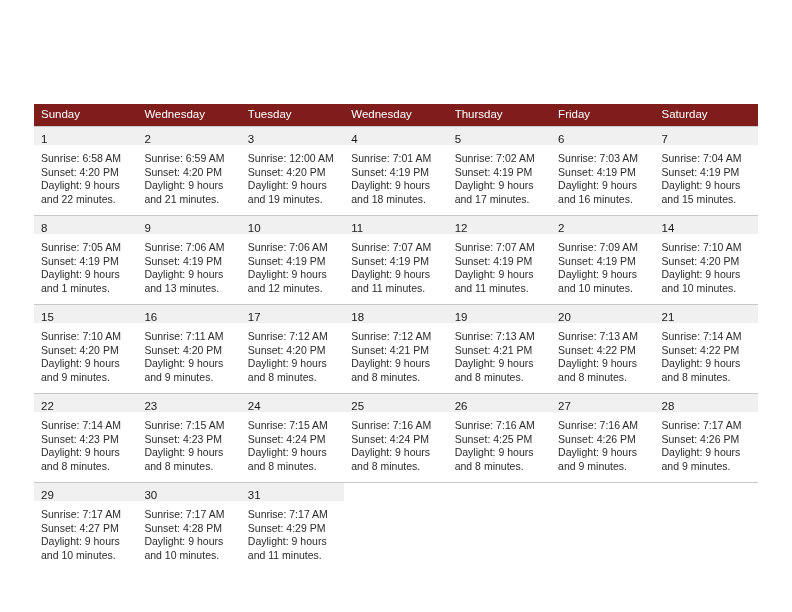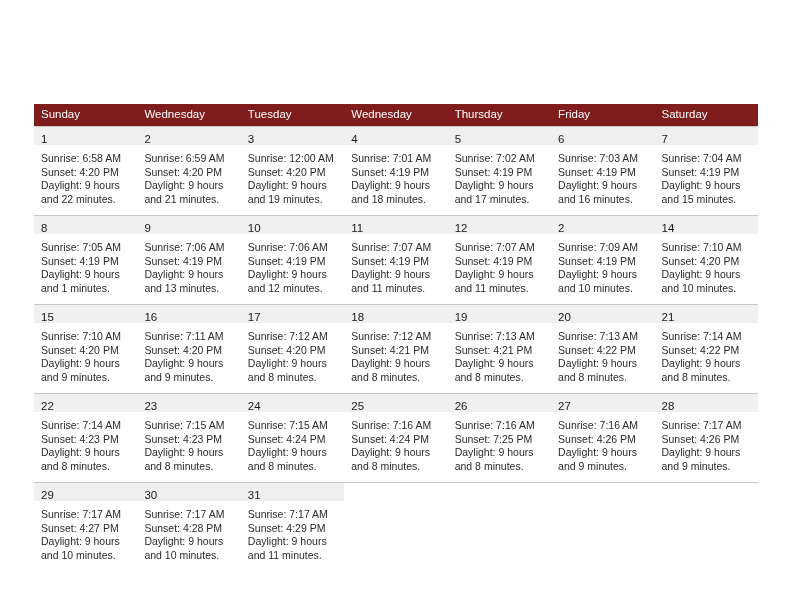--- a/index.html
+++ b/index.html
@@ -395,21 +395,21 @@
           <div>Sunrise: 7:16 AM</div>
           <div>Sunset: 4:24 PM</div>
           <div>Daylight: 9 hours</div>
           <div>and 8 minutes.</div>
         </div>
       </div>
       <div class="day-cell">
         <div class="daynum-band"><span class="daynum">26</span></div>
         <div class="day-info">
           <div>Sunrise: 7:16 AM</div>
-          <div>Sunset: 7:25 PM</div>
+          <div>Sunset: 4:25 PM</div>
           <div>Daylight: 9 hours</div>
           <div>and 8 minutes.</div>
         </div>
       </div>
       <div class="day-cell">
         <div class="daynum-band"><span class="daynum">27</span></div>
         <div class="day-info">
           <div>Sunrise: 7:16 AM</div>
           <div>Sunset: 4:26 PM</div>
           <div>Daylight: 9 hours</div>

